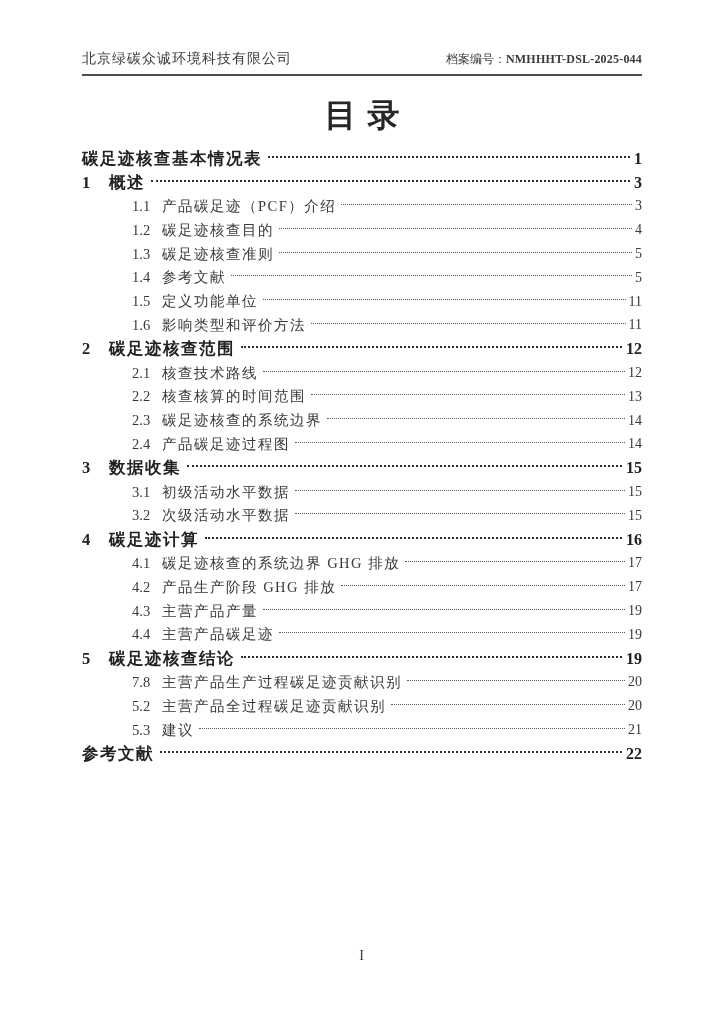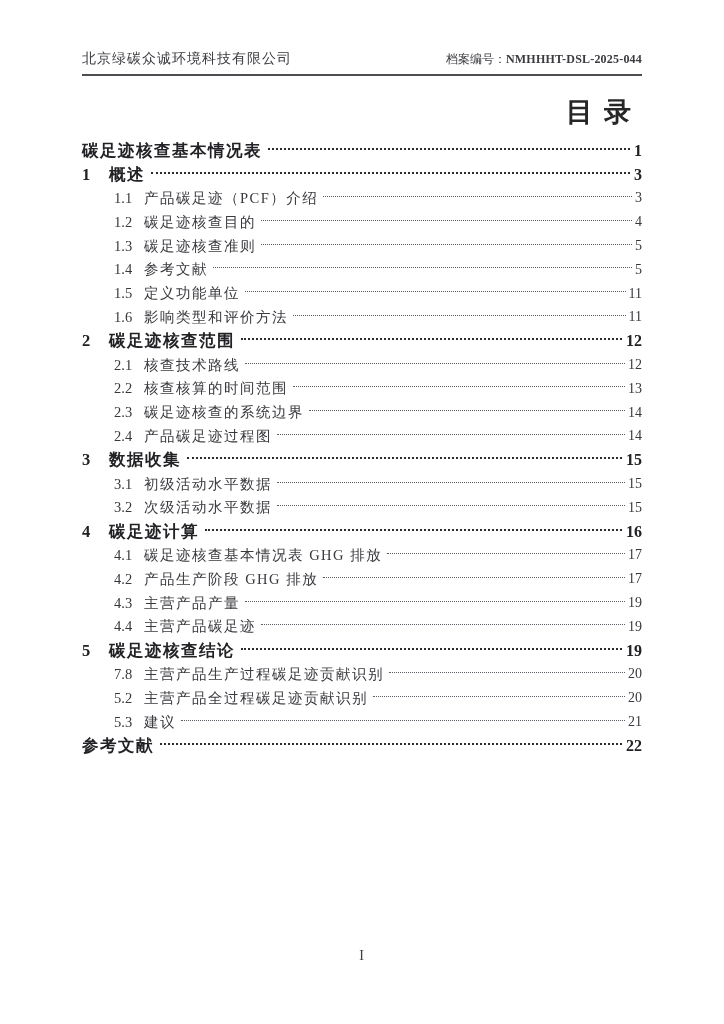--- a/index.html
+++ b/index.html
@@ -40,22 +40,22 @@
     white-space: nowrap;
   }
   .header-fileno .fileno-value {
     font-weight: bold;
     letter-spacing: 0.2px;
   }
   
   .doc-title {
     margin-top: 18px;
     margin-bottom: 9px;
-    text-align: right;
-    font-size: 27px;
+    text-align: center;
+    font-size: 32px;
     font-weight: bold;
     letter-spacing: 11px;
     text-indent: 11px;
     color: #262626;
   }
   
   .toc-list {
     margin-top: 2px;
   }
   .toc-row {
@@ -94,21 +94,21 @@
     margin: 0 4px 4px 6px;
   }
   .toc-row.lvl0 .toc-page { font-size: 16px; }
   
   .toc-row.lvl1 {
     font-size: 14.5px;
     font-weight: normal;
     color: #38383e;
     padding-left: 32px;
   }
-  .toc-row.lvl1 .toc-num { width: 30px; }
+  .toc-row.lvl1 .toc-num { width: 30px; margin-left: 18px; }
   .toc-row.lvl1 .toc-leader {
     border-bottom: 1.5px dotted #5a5a60;
     margin: 0 3px 4px 5px;
   }
   .toc-row.lvl1 .toc-page { font-size: 14px; }
   
   .doc-footer {
     position: absolute;
     left: 0;
     right: 0;
@@ -230,21 +230,21 @@
         <span class="toc-page">15</span>
       </div>
       <div class="toc-row lvl0">
         <span class="toc-num">4</span>
         <span class="toc-label">碳足迹计算</span>
         <span class="toc-leader"></span>
         <span class="toc-page">16</span>
       </div>
       <div class="toc-row lvl1">
         <span class="toc-num">4.1</span>
-        <span class="toc-label">碳足迹核查基本情况表 GHG 排放</span>
+        <span class="toc-label">碳足迹核查的系统边界 GHG 排放</span>
         <span class="toc-leader"></span>
         <span class="toc-page">17</span>
       </div>
       <div class="toc-row lvl1">
         <span class="toc-num">4.2</span>
         <span class="toc-label">产品生产阶段 GHG 排放</span>
         <span class="toc-leader"></span>
         <span class="toc-page">17</span>
       </div>
       <div class="toc-row lvl1">

